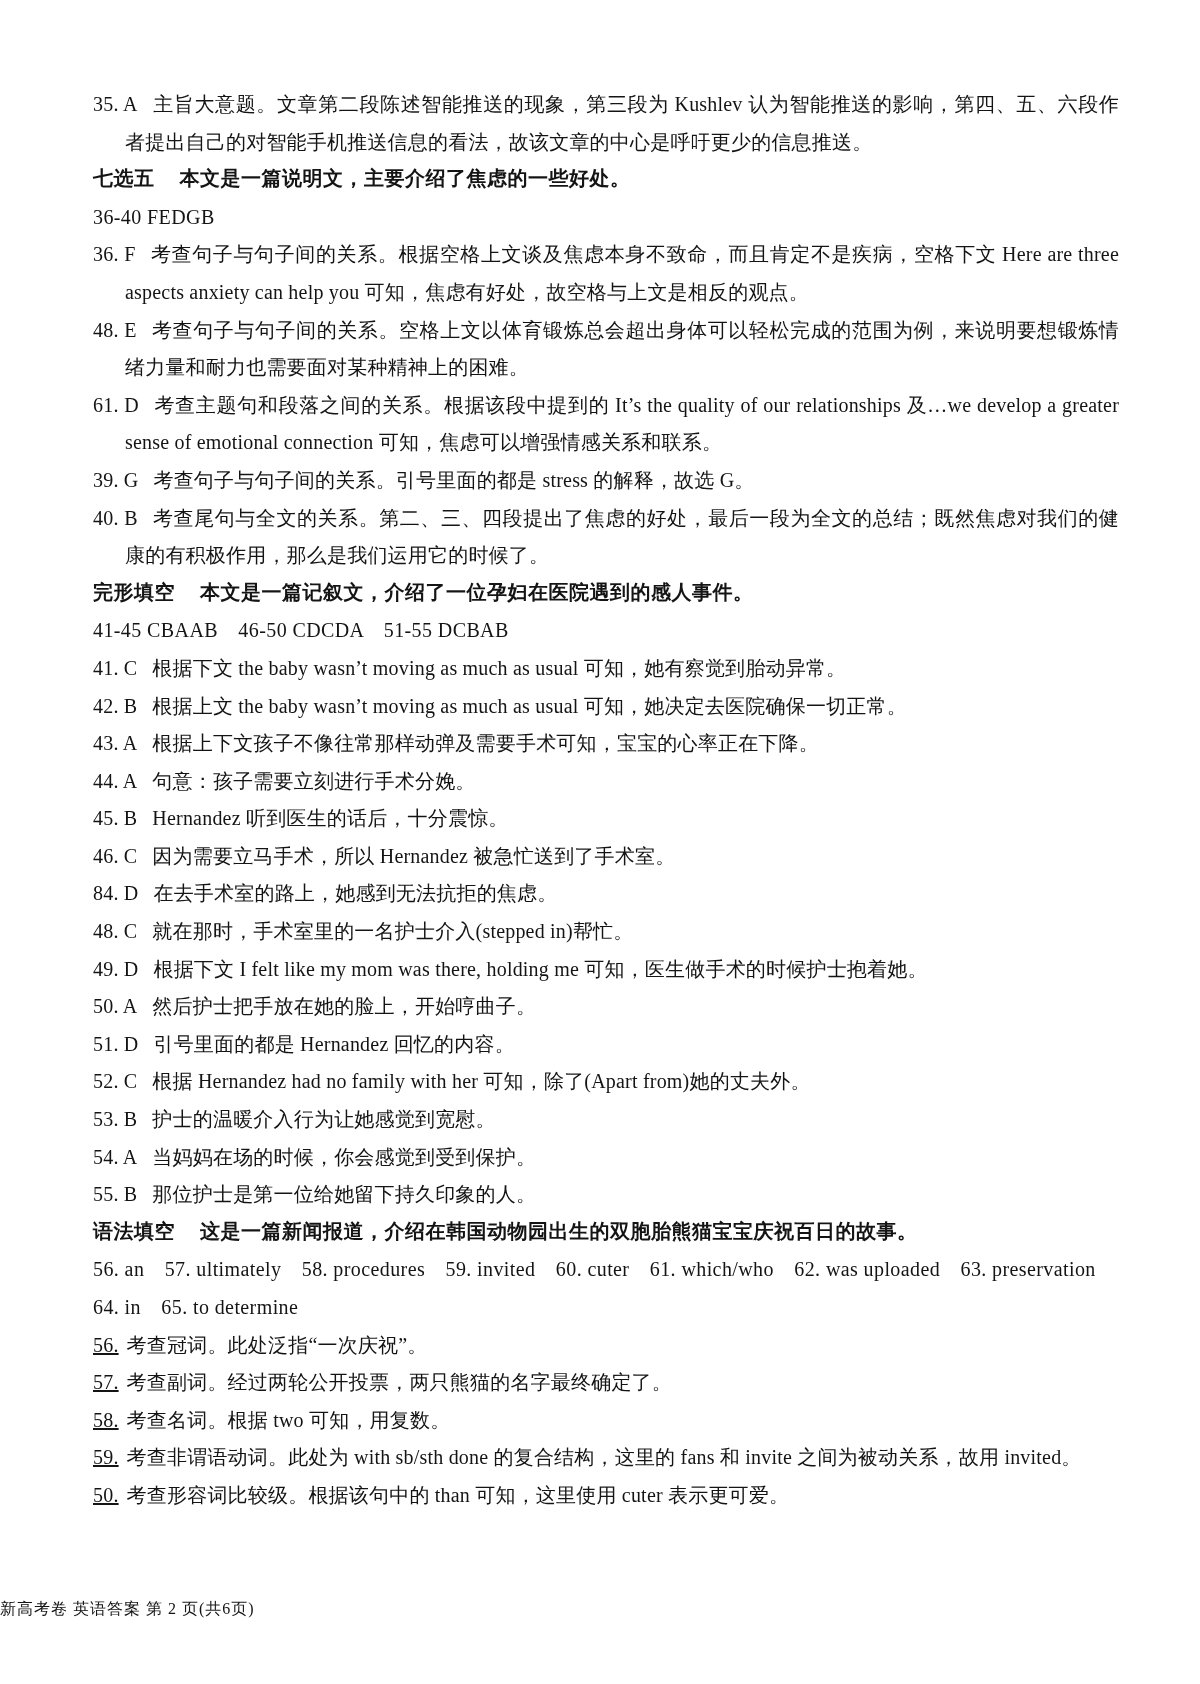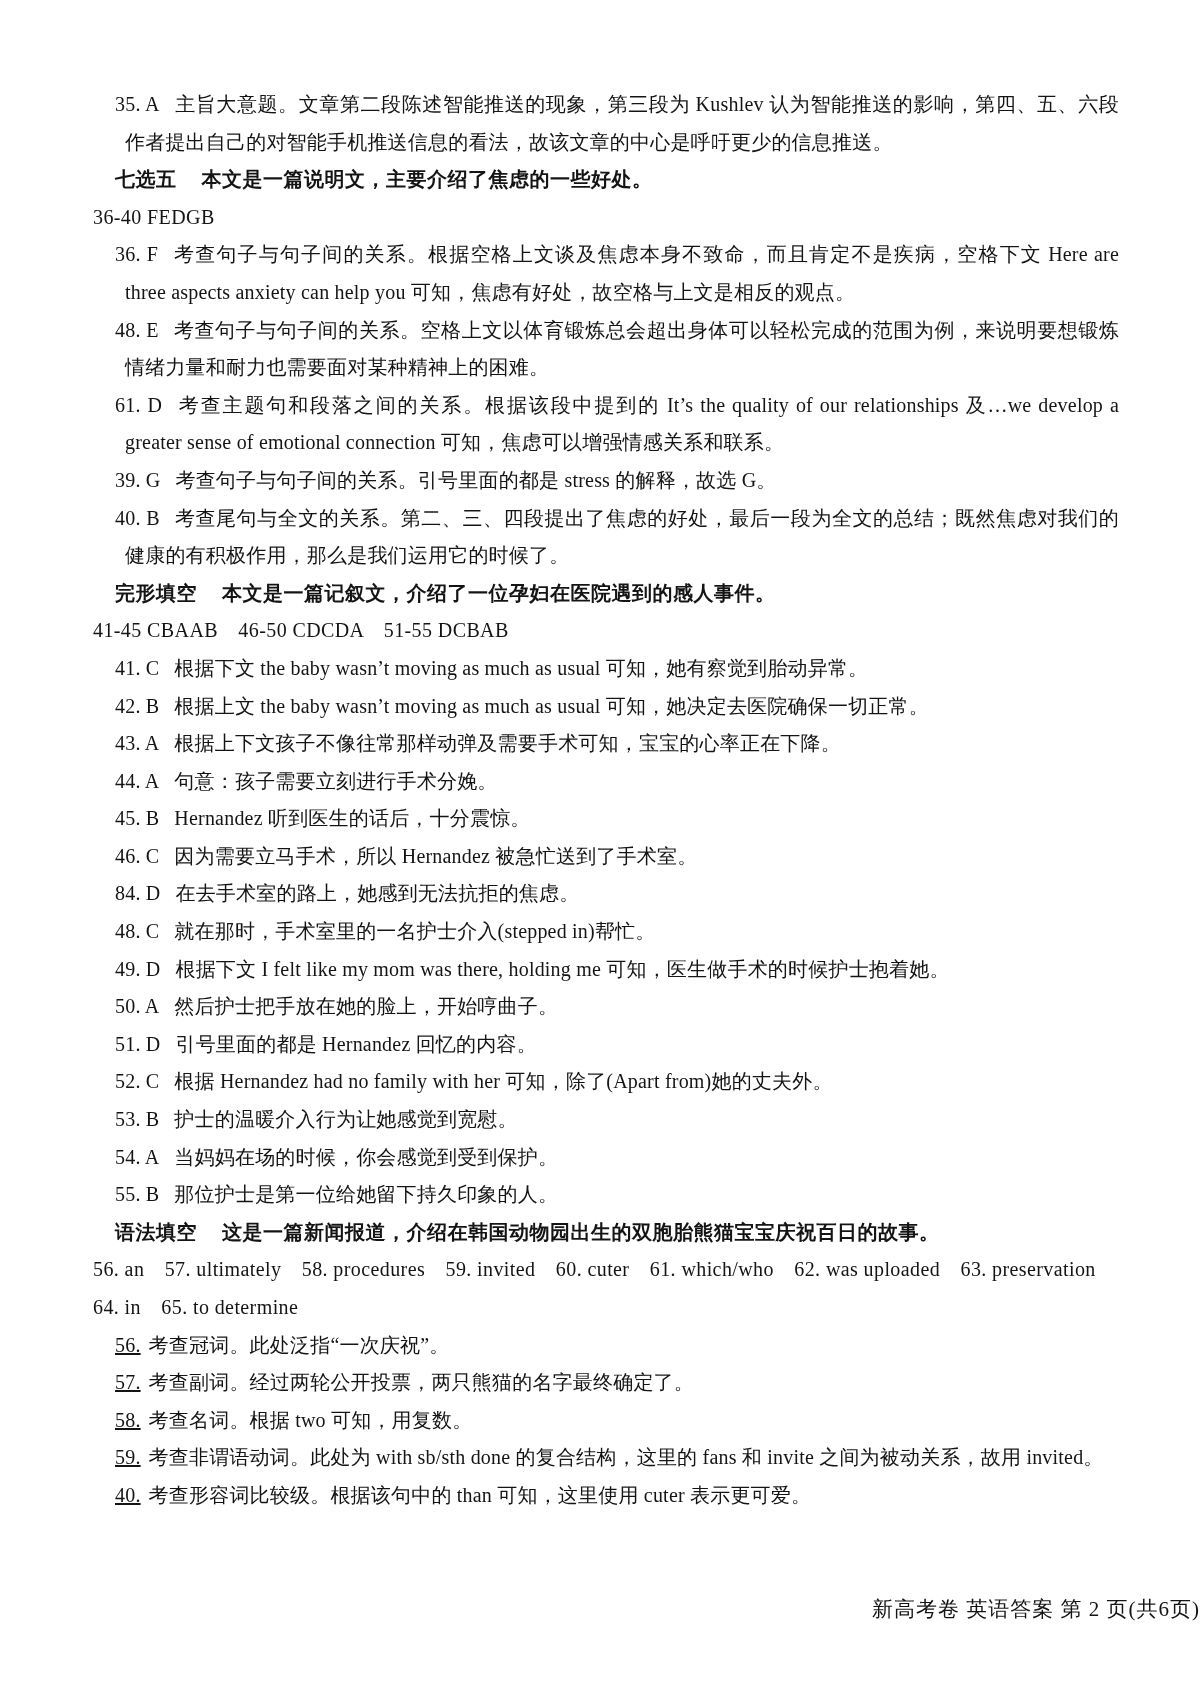--- a/index.html
+++ b/index.html
@@ -25,44 +25,43 @@
     font-size: 20px;
     line-height: 37.6px;
     text-align: justify;
     padding-left: 32px;
     text-indent: -32px;
     letter-spacing: 0.2px;
   }
   .row .lbl {
     white-space: nowrap;
     margin-right: 15px;
-    margin-left: 22px;
   }
   .row.item2 .lbl {
     margin-right: 8px;
     text-decoration: underline;
   }
   .row.heading {
-    font-family: Liberation Sans, sans-serif;
+    font-family: Liberation Mono, monospace;
     font-weight: 700;
     letter-spacing: 0.5px;
   }
   .row.heading .lbl {
     margin-right: 25px;
   }
   .row.line {
     letter-spacing: 0.4px;
   }
   .footer {
     position: absolute;
     left: 0;
     right: 0;
     top: 1594px;
-    text-align: right;
-    font-size: 21px;
+    text-align: left;
+    font-size: 16px;
     line-height: 30px;
     letter-spacing: 1px;
   }
 </style>
 </head>
 <body>
 
 <div class="content" id="content">
     <div class="row item"><span class="lbl">35. A</span><span class="txt">主旨大意题。文章第二段陈述智能推送的现象，第三段为 Kushlev 认为智能推送的影响，第四、五、六段作者提出自己的对智能手机推送信息的看法，故该文章的中心是呼吁更少的信息推送。</span></div>
     <div class="row heading"><span class="lbl">七选五</span><span class="txt">本文是一篇说明文，主要介绍了焦虑的一些好处。</span></div>
@@ -89,16 +88,16 @@
     <div class="row item"><span class="lbl">53. B</span><span class="txt">护士的温暖介入行为让她感觉到宽慰。</span></div>
     <div class="row item"><span class="lbl">54. A</span><span class="txt">当妈妈在场的时候，你会感觉到受到保护。</span></div>
     <div class="row item"><span class="lbl">55. B</span><span class="txt">那位护士是第一位给她留下持久印象的人。</span></div>
     <div class="row heading"><span class="lbl">语法填空</span><span class="txt">这是一篇新闻报道，介绍在韩国动物园出生的双胞胎熊猫宝宝庆祝百日的故事。</span></div>
     <div class="row line"><span class="txt">56. an　57. ultimately　58. procedures　59. invited　60. cuter　61. which/who　62. was uploaded　63. preservation</span></div>
     <div class="row line"><span class="txt">64. in　65. to determine</span></div>
     <div class="row item2"><span class="lbl">56.</span><span class="txt">考查冠词。此处泛指“一次庆祝”。</span></div>
     <div class="row item2"><span class="lbl">57.</span><span class="txt">考查副词。经过两轮公开投票，两只熊猫的名字最终确定了。</span></div>
     <div class="row item2"><span class="lbl">58.</span><span class="txt">考查名词。根据 two 可知，用复数。</span></div>
     <div class="row item2"><span class="lbl">59.</span><span class="txt">考查非谓语动词。此处为 with sb/sth done 的复合结构，这里的 fans 和 invite 之间为被动关系，故用 invited。</span></div>
-    <div class="row item2"><span class="lbl">40.</span><span class="txt">考查形容词比较级。根据该句中的 than 可知，这里使用 cuter 表示更可爱。</span></div>
+    <div class="row item2"><span class="lbl">50.</span><span class="txt">考查形容词比较级。根据该句中的 than 可知，这里使用 cuter 表示更可爱。</span></div>
   </div>
 
 <div class="footer">新高考卷 英语答案 第 2 页(共6页)</div>
 
 </body></html>

